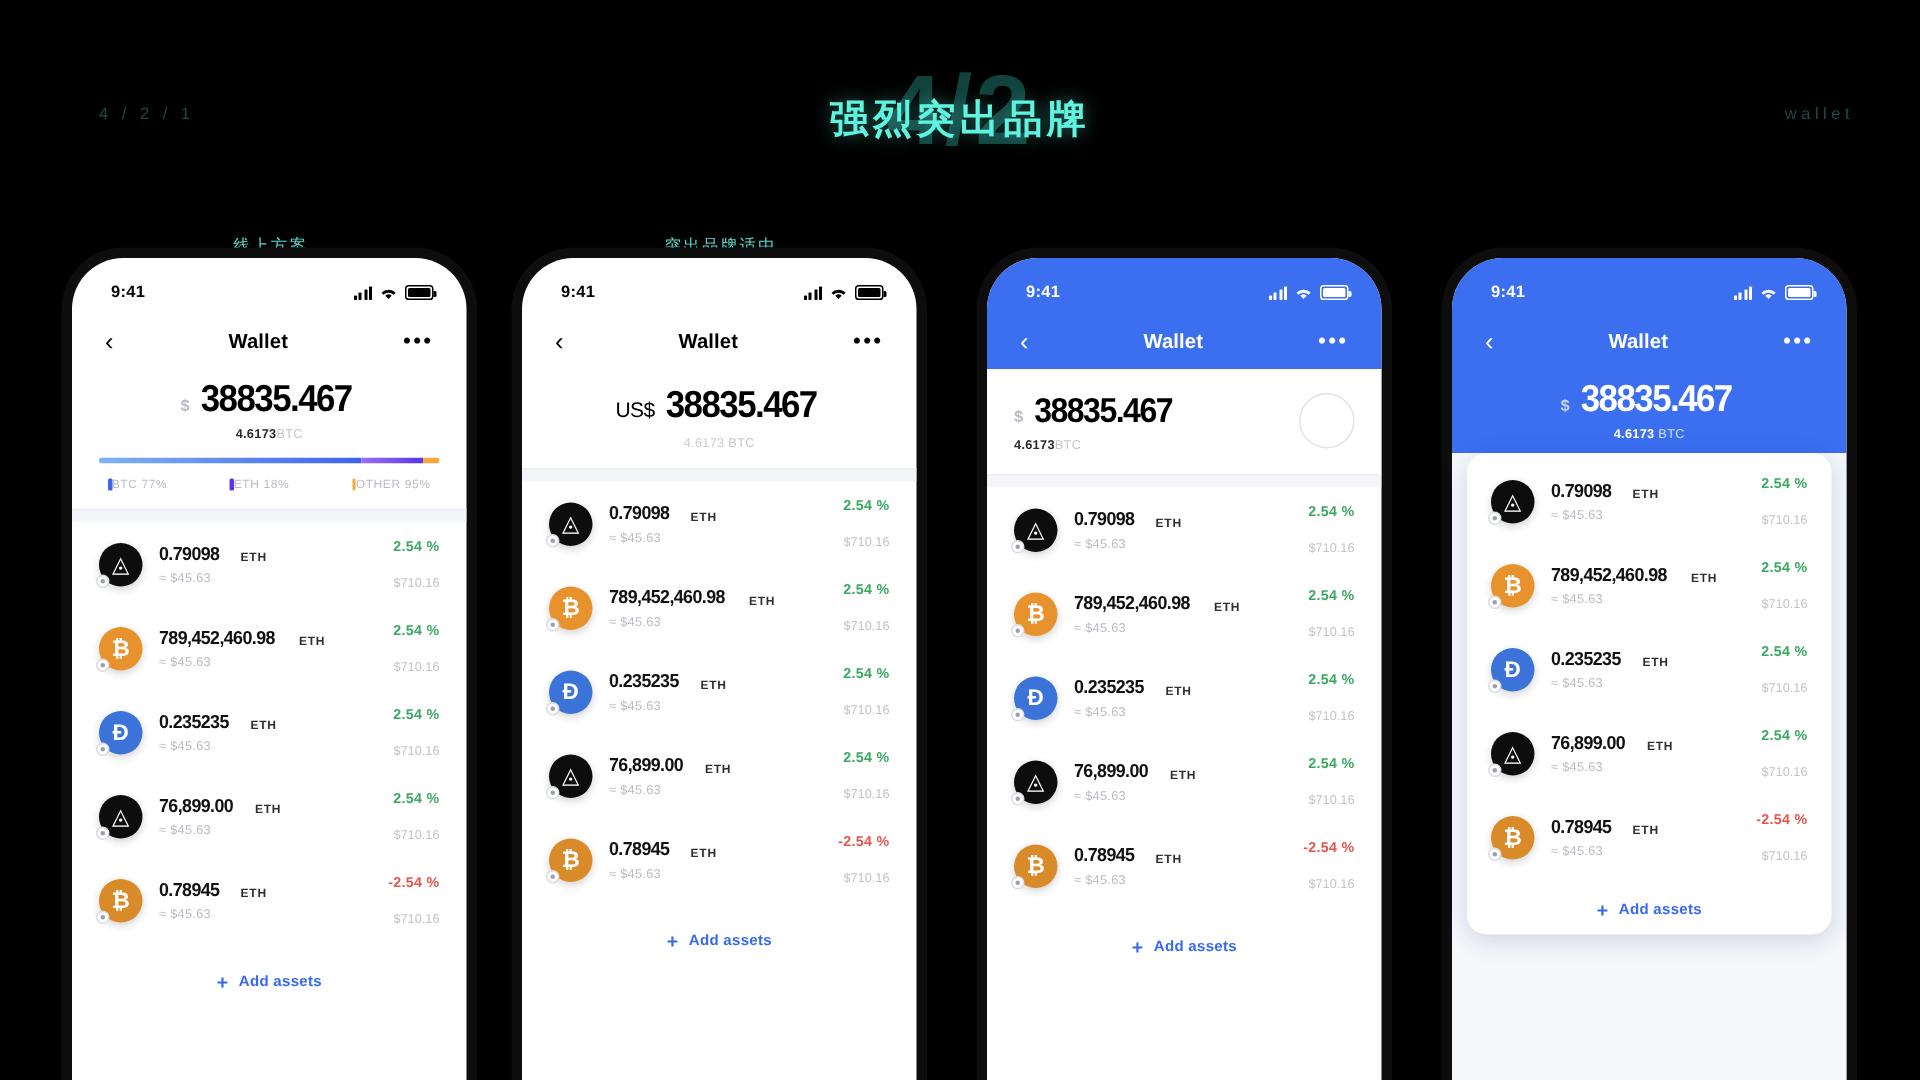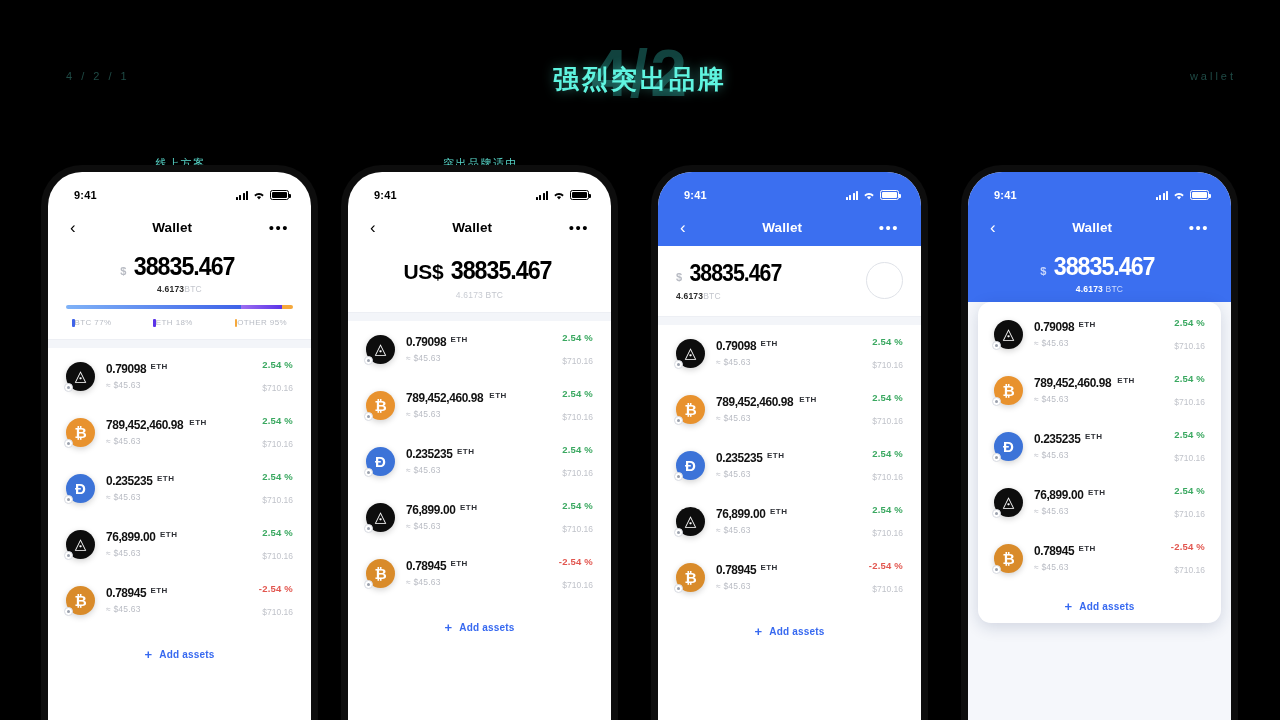--- a/index.html
+++ b/index.html
@@ -88,21 +88,21 @@
     justify-content: space-between; padding: 0 22px 0 22px;
   }
   .nav-back { font-size: 17px; line-height:1; font-weight: 400; cursor:pointer;}
   .nav-title { font-size: 13.5px; font-weight: 700; letter-spacing:.1px; }
   .nav-dots { font-size: 15px; letter-spacing: 1.5px; line-height: 1; cursor:pointer;}
 
   
   .bal-block { text-align:center; padding-top: 6px; }
   .bal-row { display:flex; align-items:baseline; justify-content:center; gap:4px; }
   .bal-cur-sm { font-size: 11px; color:#b9bcc4; font-weight:700; }
-  .bal-cur-lg { font-size: 21px; font-weight: 700; letter-spacing:-.4px; }
+  .bal-cur-lg { font-size: 14px; font-weight: 400; letter-spacing:-.4px; }
   .bal-amt {
     font-size: 25px; font-weight: 800; letter-spacing: -1.1px;
     font-family: "Liberation Sans", sans-serif;
     transform: scaleX(.93); transform-origin: center;
   }
   .bal-sub { font-size: 8.5px; margin-top: 3px; letter-spacing:.2px; }
   .bal-sub b { font-weight: 700; color:#2b2b2b; }
   .bal-sub span { color:#c3c6cd; font-weight:400; }
 
   
@@ -149,21 +149,21 @@
     width:9px;height:9px;border-radius:50%;
     background:#fff; border:1px solid #d8dbe2;
     display:flex;align-items:center;justify-content:center;
   }
   .coin-badge::after{content:"";width:3px;height:3px;border-radius:50%;background:#9aa0ac;}
   .coin-eos { background:#0d0d0d; }
   .coin-btc { background:#e8922e; }
   .coin-btc2{ background:#d98b2a; }
   .coin-dash{ background:#3c73d8; }
   .a-mid { flex:1; min-width:0; }
-  .a-line1 { display:flex; align-items:flex-start; gap:2px; }
+  .a-line1 { display:flex; align-items:flex-end; gap:12px; }
   .a-amt { font-size:12.5px; font-weight:800; letter-spacing:-.4px; color:#111; transform:scaleX(.95); transform-origin:left;}
   .a-sym { font-size:8px; font-weight:700; letter-spacing:.5px; color:#2d2f35; }
   .a-fiat { font-size:8.5px; color:#b9bcc4; margin-top:4px; letter-spacing:.2px; }
   .a-right { text-align:right; flex:none; }
   .a-pct { font-size:9.5px; font-weight:700; letter-spacing:.2px; }
   .up { color:#3aa860; } .down { color:#e2564f; }
   .a-val { font-size:8.5px; color:#c0c3ca; margin-top:13px; }
 
   .add-assets {
     display:flex; align-items:center; justify-content:center; gap:7px;

